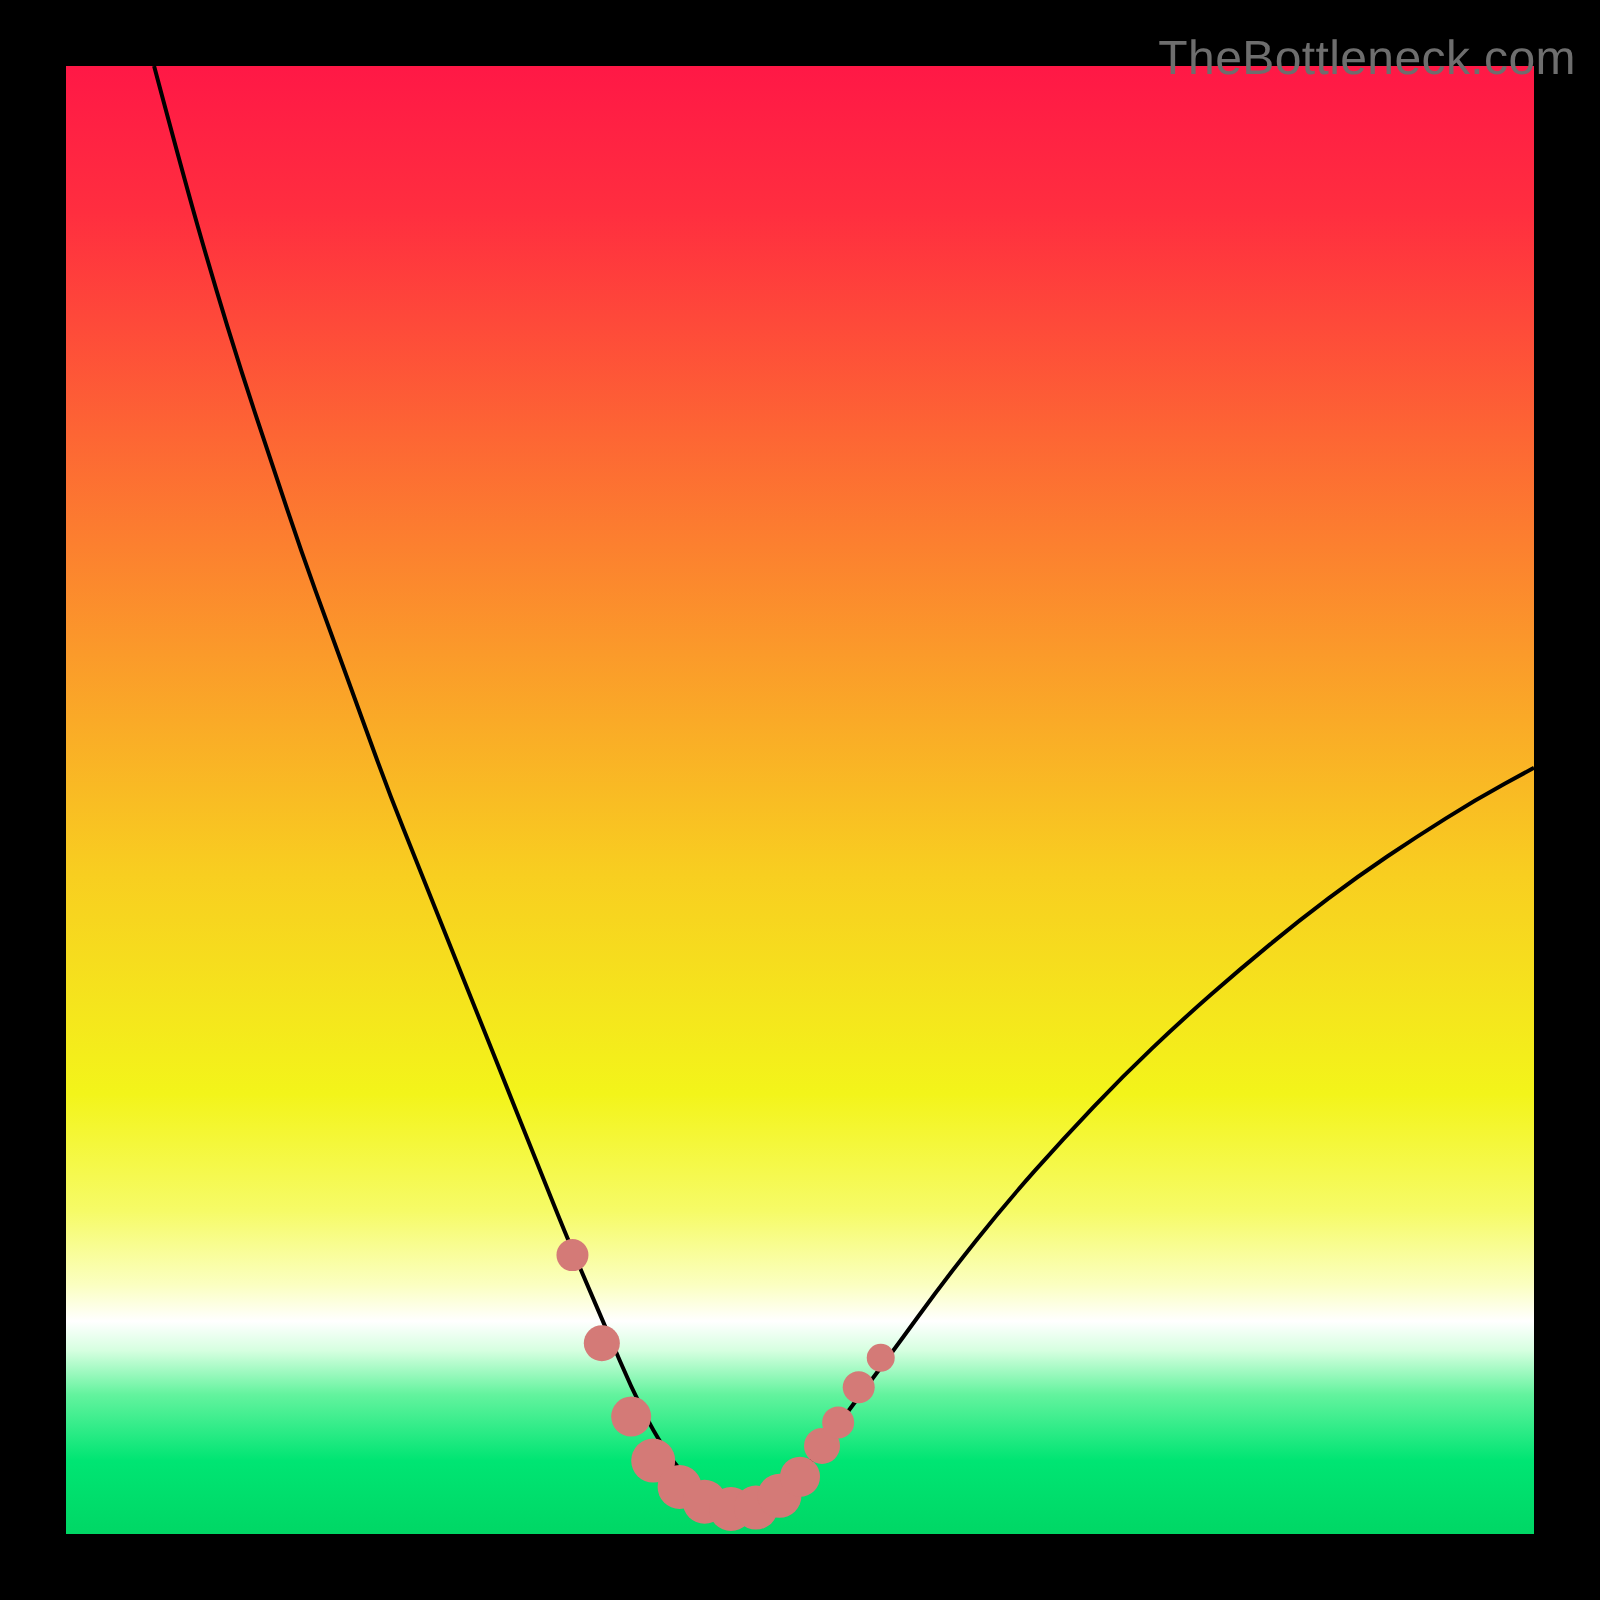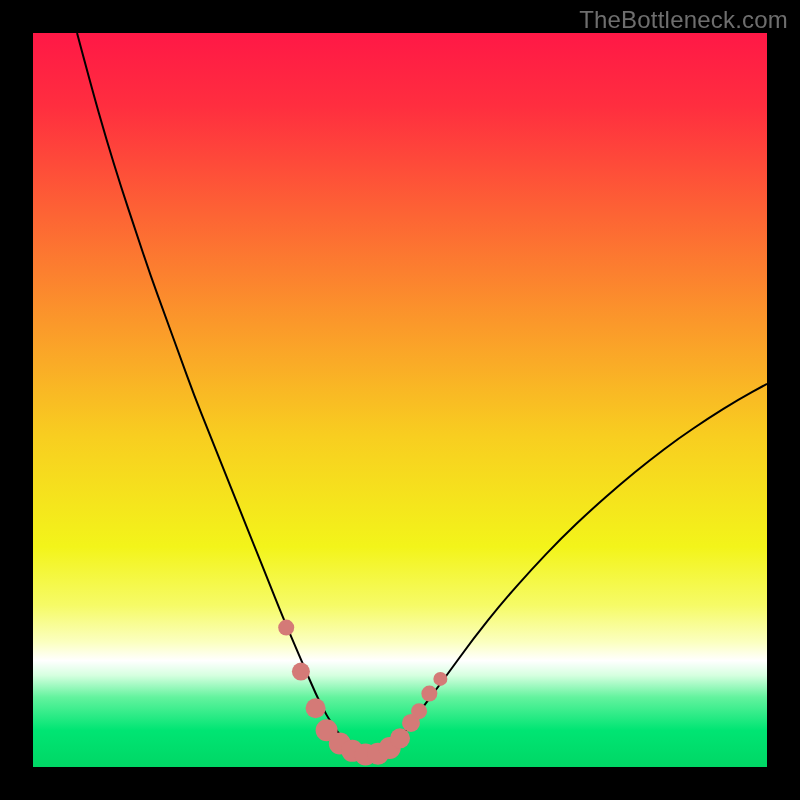--- a/index.html
+++ b/index.html
@@ -23,21 +23,21 @@
     position: absolute;
     
     left: 33px;
     top: 33px;
     width: 734px;
     height: 734px;
     overflow: hidden;
   }
   .watermark {
     position: absolute;
-    top: 6px;
+    top: 16px;
     right: 12px;
     color: #6e6e6e;
     font-size: 24px;
     font-weight: 500;
     letter-spacing: 0.2px;
     font-family: Arial, Helvetica, sans-serif;
   }
   svg {
     display: block;
   }

